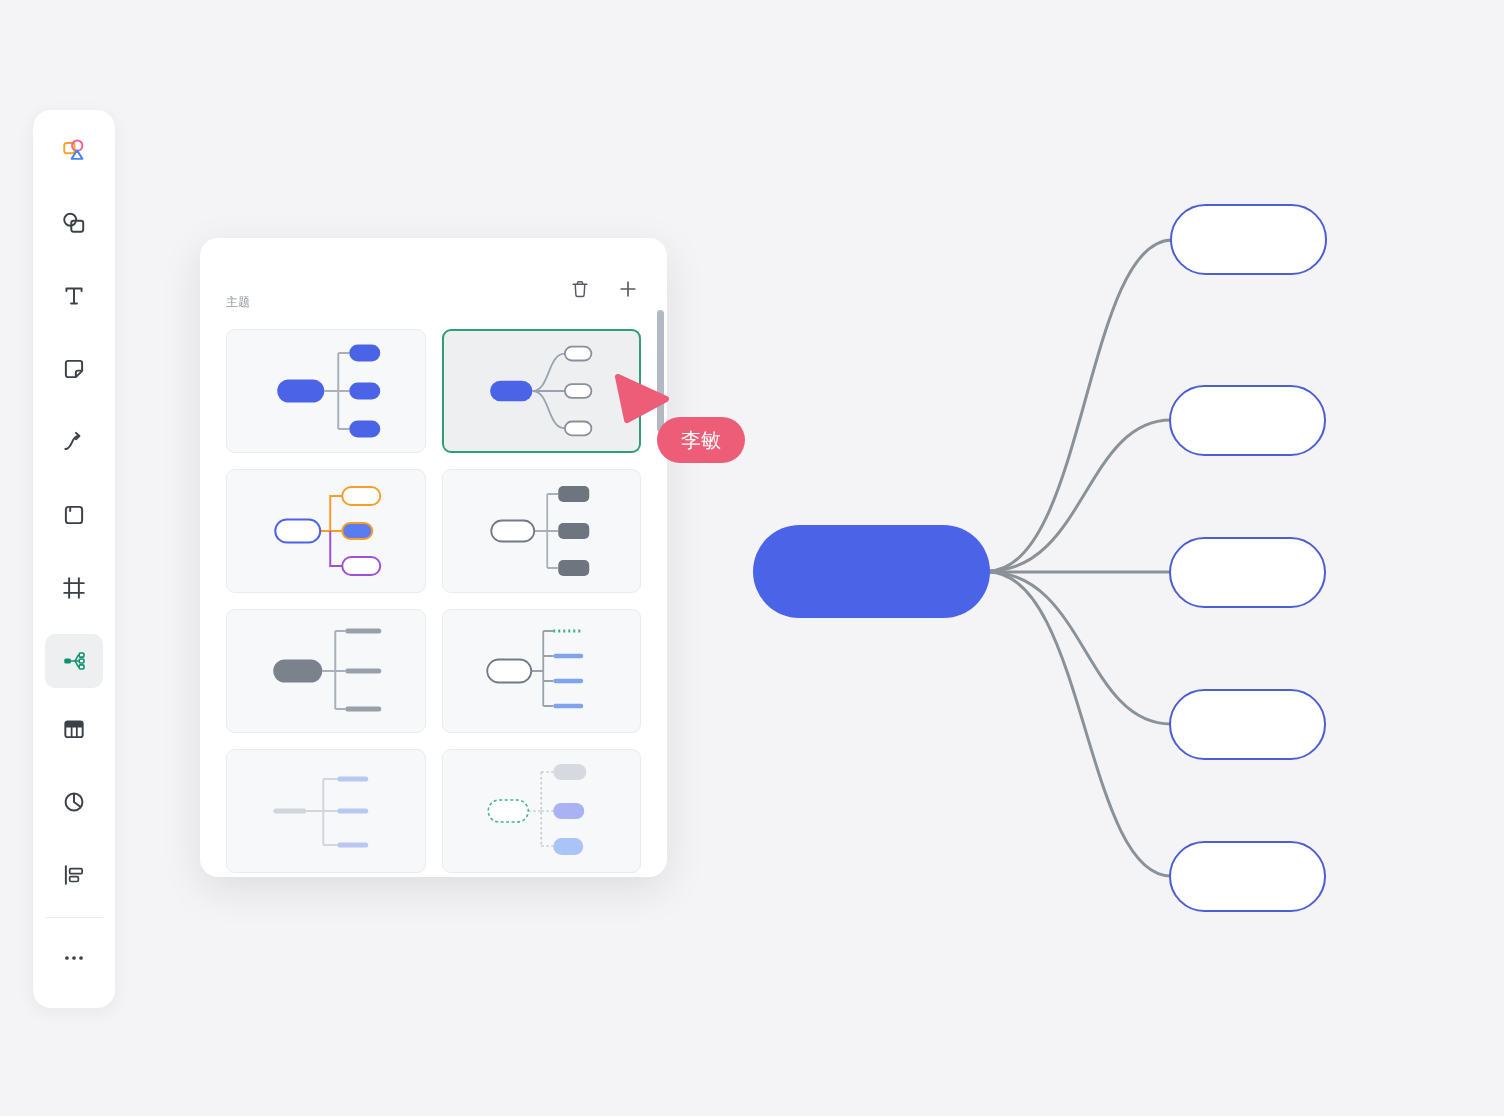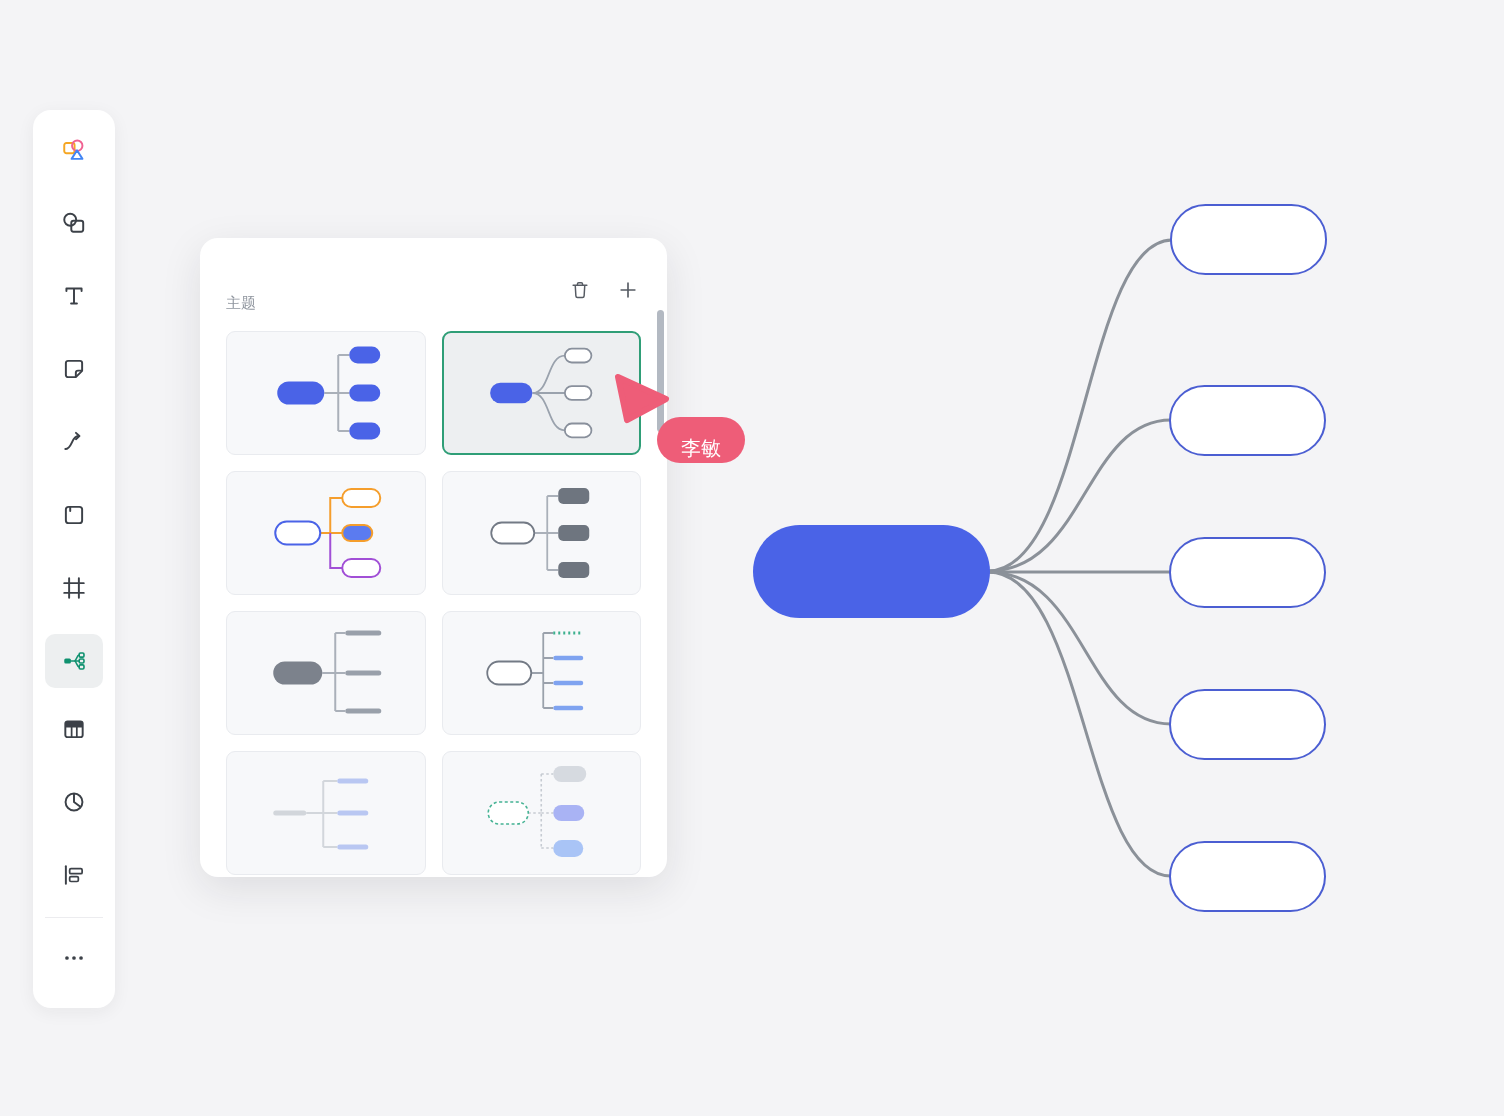--- a/index.html
+++ b/index.html
@@ -41,21 +41,21 @@
   .theme-panel {
     position:absolute; left:200px; top:238px; width:467px; height:639px;
     background:#fff; border-radius:18px;
     box-shadow:0 12px 40px rgba(30,34,40,.10);
     z-index:20;
   }
   .panel-header {
     display:flex; align-items:center; justify-content:space-between;
     padding:28px 26px 18px 26px;
   }
-  .panel-title { font-size:15px; color:#8f959e;margin-top:28px; }
+  .panel-title { font-size:12px; color:#8f959e;margin-top:28px; }
   .panel-actions { display:flex; align-items:center; gap:22px; }
   .icon-btn {
     width:26px; height:26px; display:flex; align-items:center; justify-content:center;
     background:none; border:none; cursor:pointer;
   }
   .icon-btn svg { width:22px; height:22px; display:block; }
   .template-grid {
     display:grid; grid-template-columns:repeat(2,1fr); gap:16px;
     padding:0 26px;
   }
@@ -74,21 +74,21 @@
     position:absolute; right:3px; top:72px; width:7px; height:122px;
     background:#b3b9c2; border-radius:4px; cursor:pointer;
   }
 
   
   .collab-cursor { position:absolute; left:612px; top:368px; z-index:50; }
   .collab-cursor svg { width:60px; height:58px; display:block; }
   .collab-label {
     position:absolute; left:657px; top:417px; z-index:50;
     background:var(--collaborator-pink,#ee5d78); color:#fff;
-    font-size:20px; line-height:46px; height:46px; padding:8px 24px;
+    font-size:20px; line-height:46px; height:46px; padding:0 24px;
     border-radius:23px; white-space:nowrap;
   }
 
   
   .connector-layer { position:absolute; inset:0; z-index:1; pointer-events:none; }
   .connector { stroke:var(--connector-gray,#8b9199); stroke-width:3; fill:none; }
   .mm-root {
     position:absolute; left:753px; top:525px; width:237px; height:93px;
     background:var(--accent-blue,#4a63e7); border-radius:47px; z-index:2;
     cursor:pointer;

